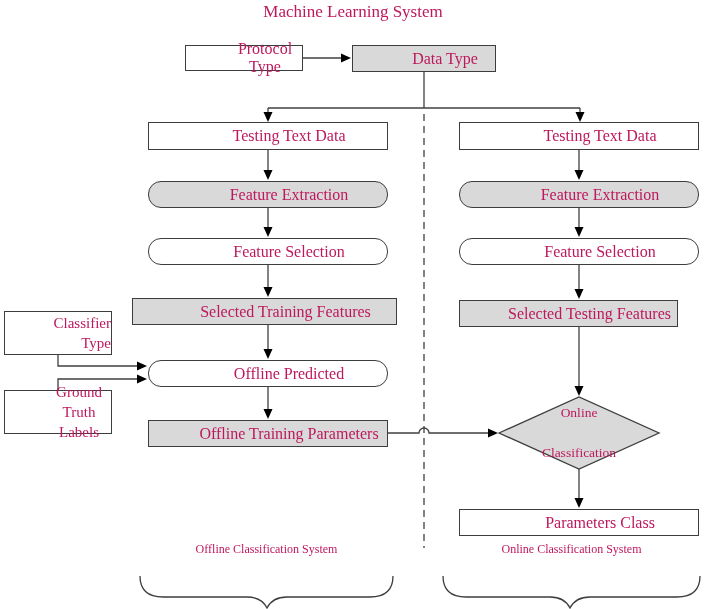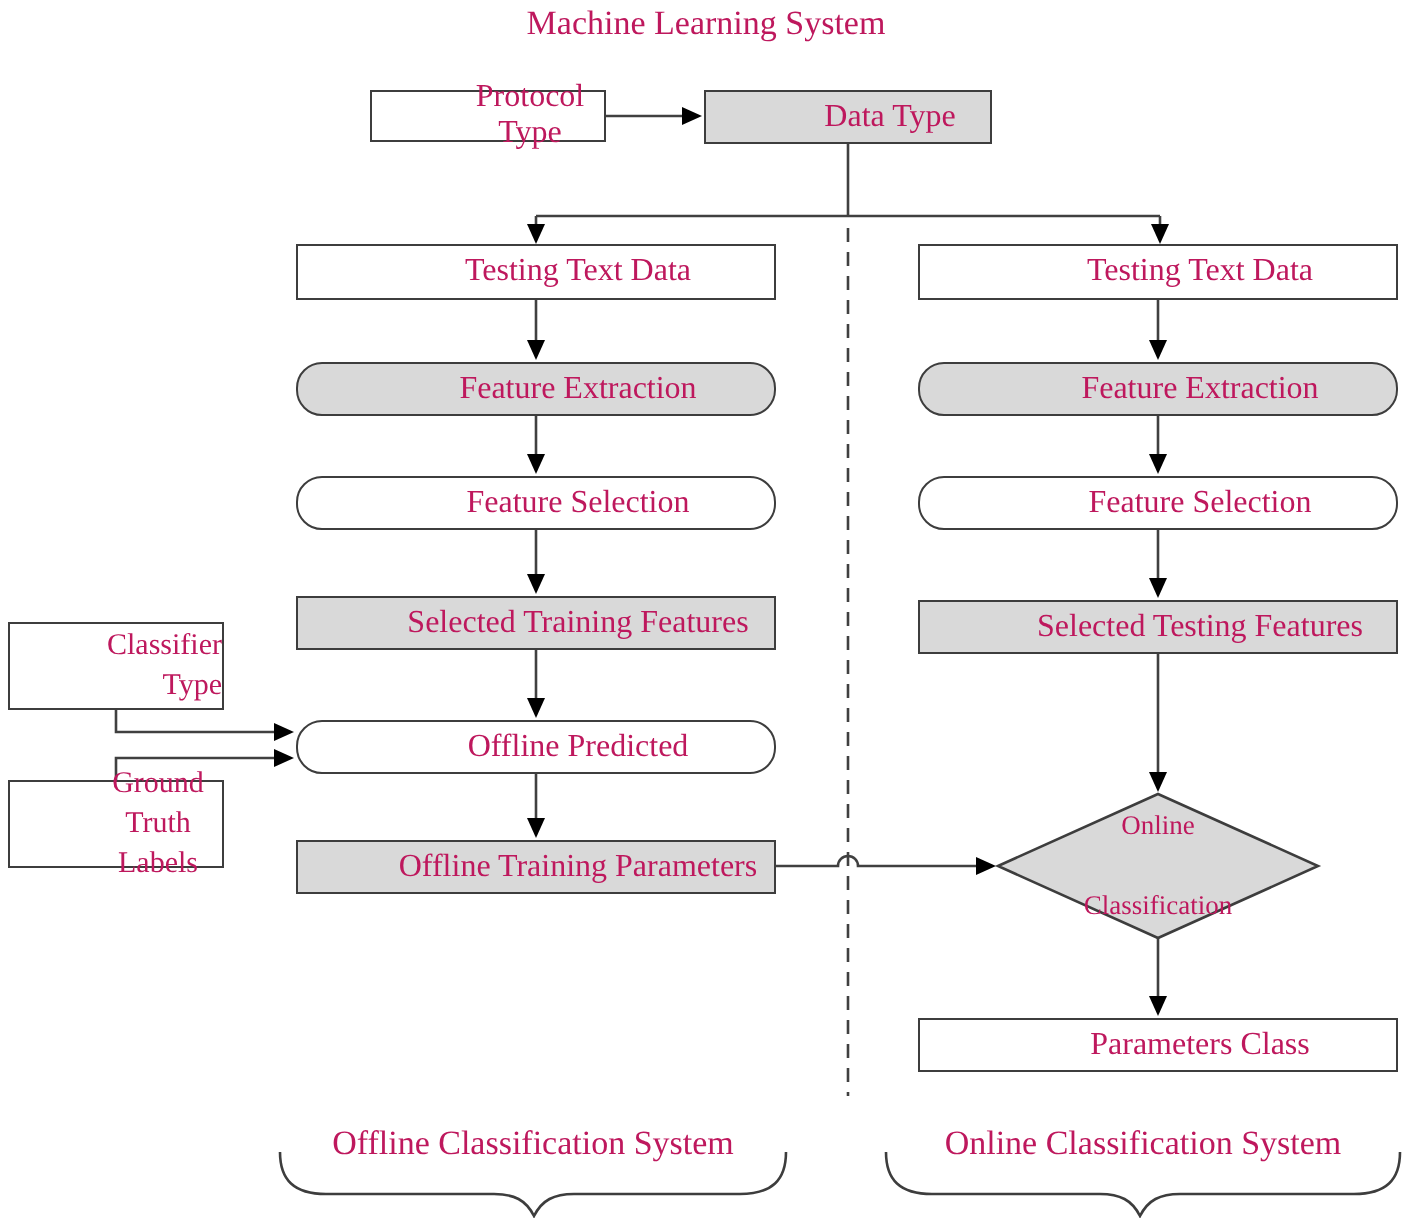--- a/index.html
+++ b/index.html
@@ -31,22 +31,22 @@
   .thick{border-width:1.8px;}
   .twoline{flex-direction:column;font-size:15px;line-height:20px;}
   .diamond-label{
     position:absolute;z-index:1;
     display:flex;flex-direction:column;align-items:center;justify-content:center;
     font-size:13.5px;line-height:16px;text-align:center;
     background:transparent;
     gap:24px;
   }
   .footer-label{
-    position:absolute;z-index:1;top:562px;
-    text-align:center;font-size:17px;
+    position:absolute;z-index:1;top:542px;
+    text-align:center;font-size:12px;
   }
 </style>
 </head>
 <body>
 
 <div id="canvas">
 
   <svg id="wires" width="706" height="609" viewBox="0 0 706 609">
     <g stroke="#404040" stroke-width="1.3" fill="none">
 
@@ -115,21 +115,21 @@
 
   <div class="box" style="left:148px;top:122px;width:240px;height:28px;">
     <span>Testing Text Data</span>
   </div>
   <div class="box gray rounded" style="left:148px;top:181px;width:240px;height:27px;">
     <span>Feature Extraction</span>
   </div>
   <div class="box rounded" style="left:148px;top:238px;width:240px;height:27px;">
     <span>Feature Selection</span>
   </div>
-  <div class="box gray" style="left:148px;top:298px;width:240px;height:27px;">
+  <div class="box gray" style="left:132px;top:298px;width:265px;height:27px;">
     <span>Selected Training Features</span>
   </div>
   <div class="box twoline" style="left:4px;top:311px;width:108px;height:44px;align-items:flex-end;">
     <span>Classifier</span>
     <span>Type</span>
   </div>
   <div class="box rounded" style="left:148px;top:360px;width:240px;height:27px;">
     <span>Offline Predicted</span>
   </div>
   <div class="box twoline" style="left:4px;top:390px;width:108px;height:44px;">
@@ -142,21 +142,21 @@
 
   <div class="box" style="left:459px;top:122px;width:240px;height:28px;">
     <span>Testing Text Data</span>
   </div>
   <div class="box gray rounded" style="left:459px;top:181px;width:240px;height:27px;">
     <span>Feature Extraction</span>
   </div>
   <div class="box rounded" style="left:459px;top:238px;width:240px;height:27px;">
     <span>Feature Selection</span>
   </div>
-  <div class="box gray" style="left:459px;top:300px;width:240px;height:27px;">
+  <div class="box gray" style="left:459px;top:300px;width:219px;height:27px;">
     <span>Selected Testing Features</span>
   </div>
   <div class="diamond-label" style="left:504px;top:405px;width:150px;height:56px;">
     <span>Online</span>
     <span>Classification</span>
   </div>
   <div class="box" style="left:459px;top:509px;width:240px;height:27px;">
     <span>Parameters Class</span>
   </div>
 

